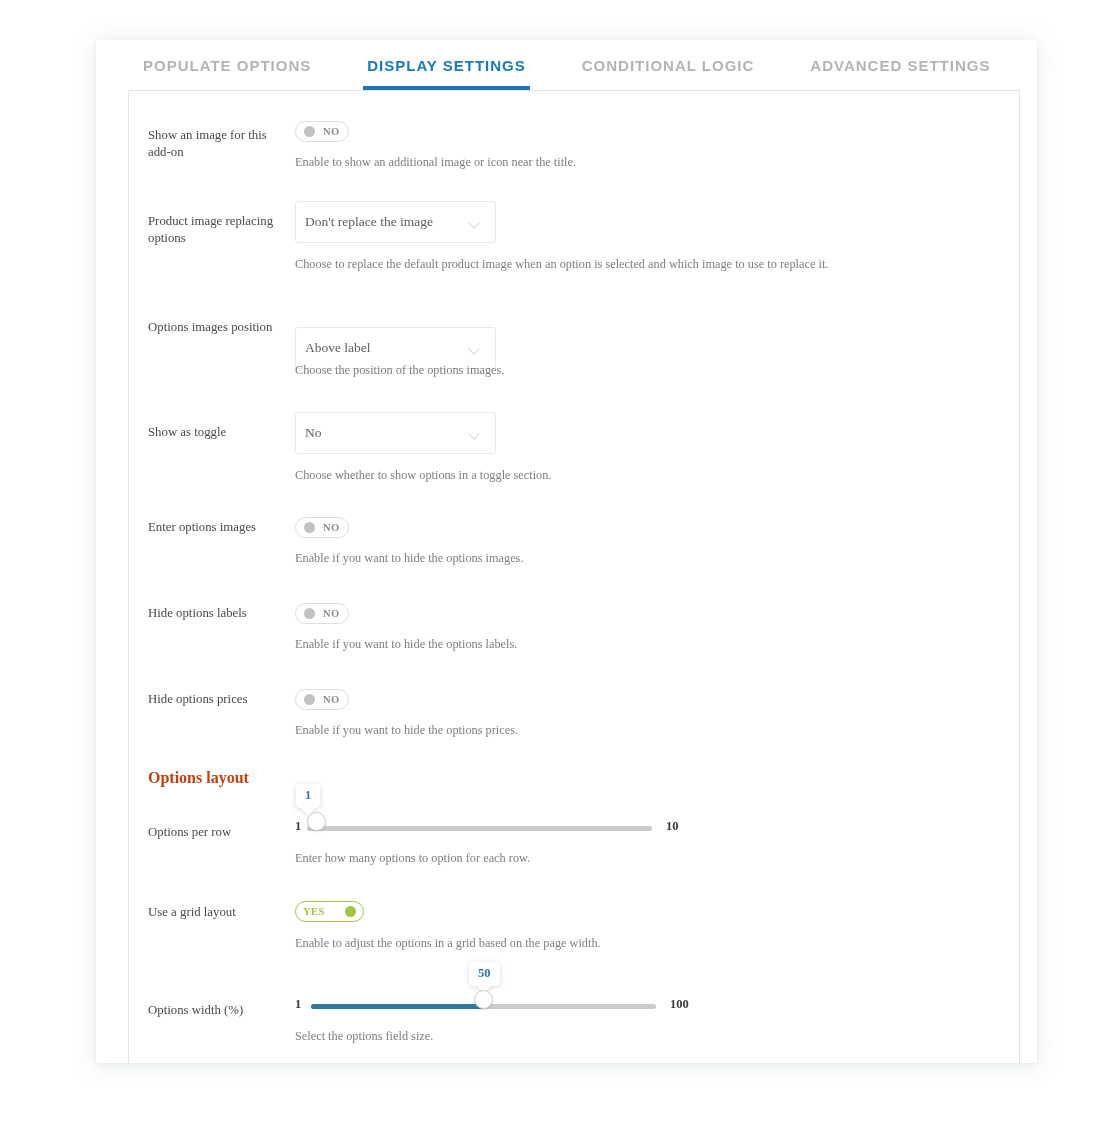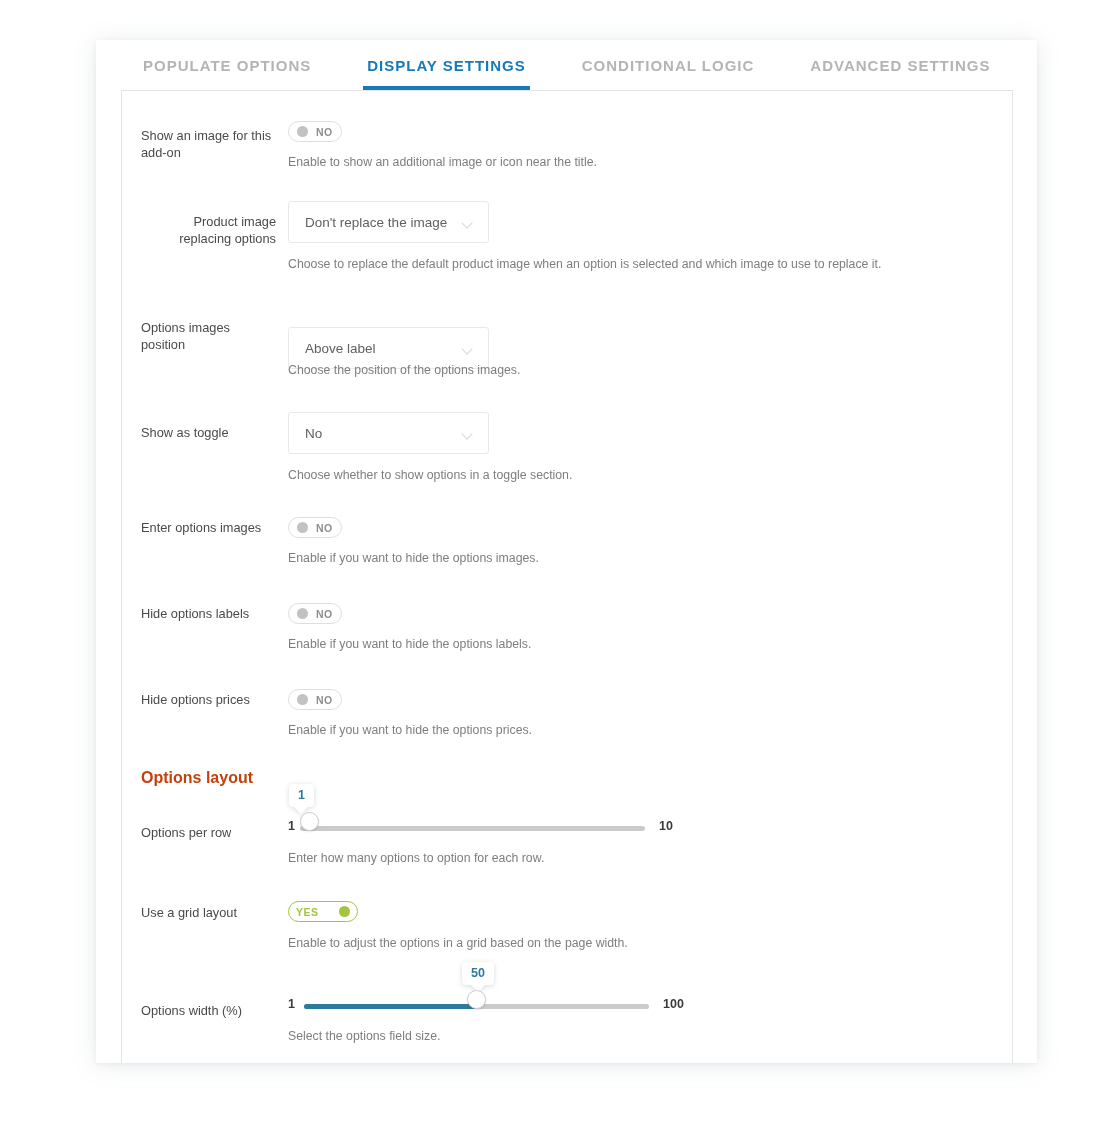--- a/index.html
+++ b/index.html
@@ -55,28 +55,29 @@
     position: absolute;
     left: -4px; right: -4px;
     bottom: 0;
     height: 4px;
     background: #1679b8;
   }
 
   
   #panel {
     position: absolute;
-    left: 25px;
+    left: 32px;
     top: 50px;
     width: 892px;
     height: 973px;
     border: 1px solid #e4e4e4;
     border-bottom: none;
     background: #ffffff;
     overflow: hidden;
+    font-family: Liberation Serif, serif;
   }
 
   
   .row {
     position: absolute;
     left: 0;
     width: 892px;
   }
   .row-label {
     position: absolute;
@@ -131,21 +132,21 @@
   
   .select {
     position: relative;
     width: 201px;
     height: 42px;
     border: 1px solid #e9e9e9;
     border-radius: 3px;
     background: #ffffff;
     display: flex;
     align-items: center;
-    padding-left: 16px;
+    padding-left: 9px;
     cursor: pointer;
   }
   .select .sel-value {
     font-size: 13.5px;
     color: #606060;
     white-space: nowrap;
   }
   .select .chev {
     position: absolute;
     right: 16px;
@@ -249,21 +250,21 @@
       <div class="row-field" style="top:4px;">
         <div class="toggle">
           <span class="knob"></span>
           <span class="tlabel">NO</span>
         </div>
       </div>
       <div class="helper" style="top:38px;">Enable to show an additional image or icon near the title.</div>
     </div>
 
     <div class="row" style="top:110px;">
-      <div class="row-label" style="top:12px;text-align:right;">Product image replacing options</div>
+      <div class="row-label" style="top:12px;">Product image replacing options</div>
       <div class="row-field" style="top:0;">
         <div class="select">
           <span class="sel-value">Don't replace the image</span>
           <span class="chev"></span>
         </div>
       </div>
       <div class="helper" style="top:56px;">Choose to replace the default product image when an option is selected and which image to use to replace it.</div>
     </div>
 
     <div class="row" style="top:216px;">

